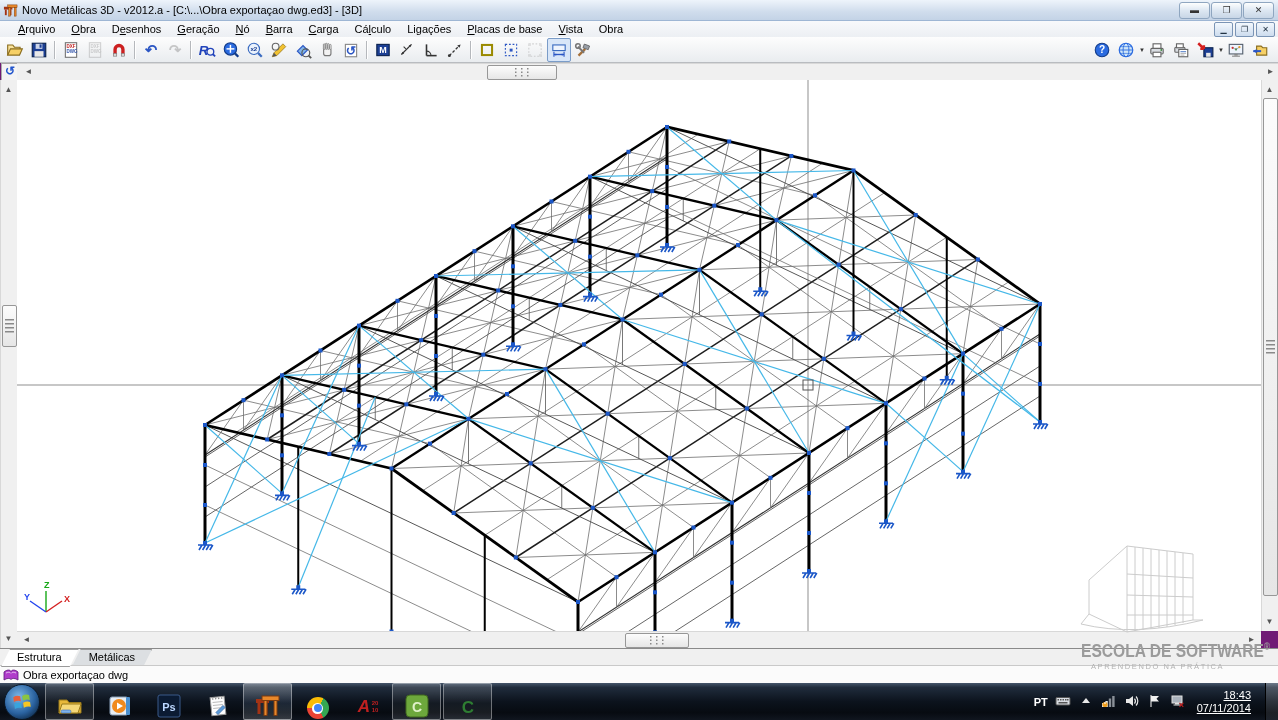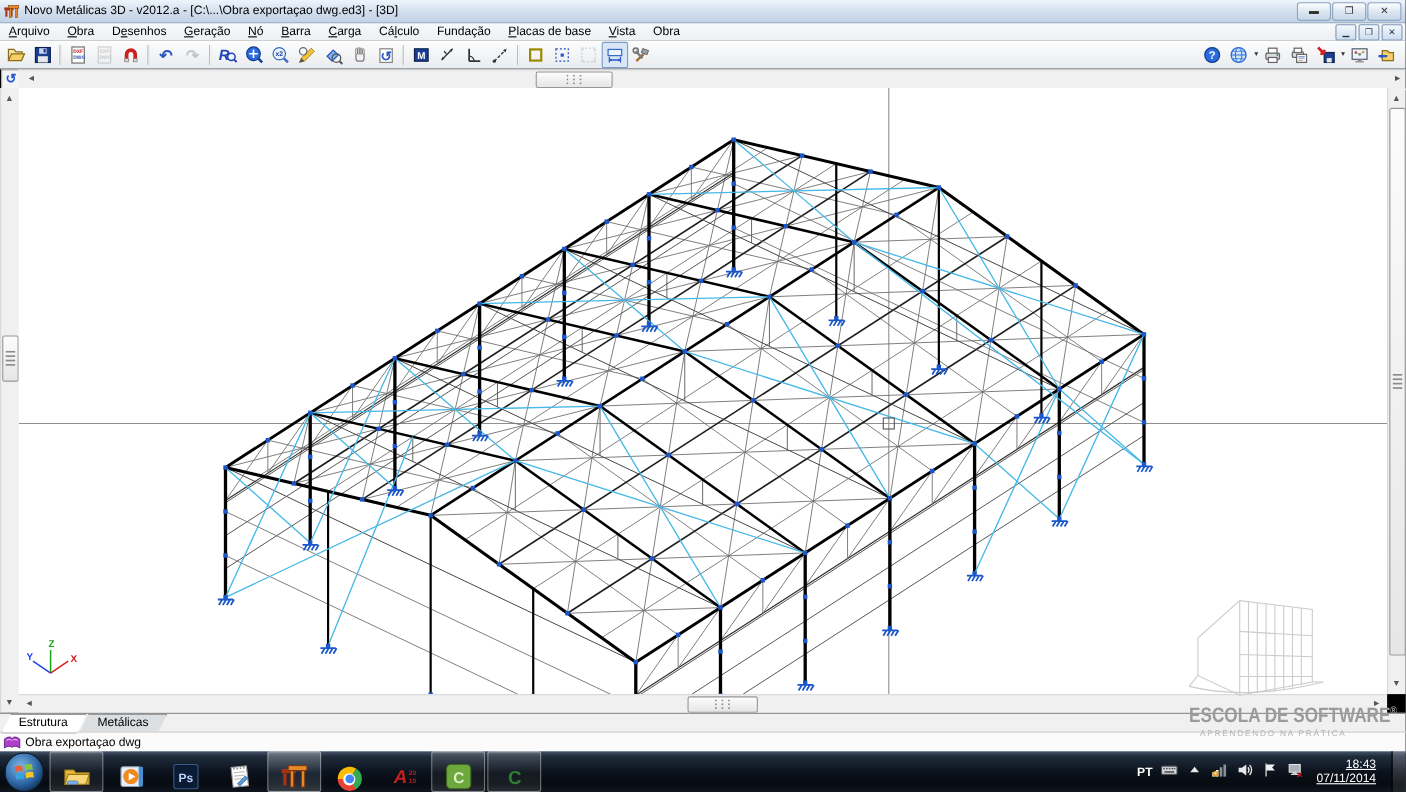--- a/index.html
+++ b/index.html
@@ -1,16 +1,16 @@
 <!DOCTYPE html>
 <html><head>
 <meta charset="utf-8">
 <style>
   html,body{margin:0;padding:0;background:#888;}
-  #screen{position:relative;width:1278px;height:720px;overflow:hidden;background:#000000;
+  #screen{position:relative;width:1278px;height:720px;overflow:hidden;background:#701a75;
     font-family:"Liberation Sans",sans-serif;font-size:11px;color:#000;}
   
   #titlebar{position:absolute;left:0;top:0;width:100%;height:20px;
     background:linear-gradient(#eef4fb,#cfdcec 60%,#c3d3e6);border-bottom:1px solid #9eb6d4;
     display:flex;align-items:center;}
   #titlebar .ttext{margin-left:4px;font-size:11px;white-space:nowrap;}
   #appicon{width:15px;height:15px;margin-left:3px;}
   #wincontrols{position:absolute;right:4px;top:2px;display:flex;gap:1px;}
   .wbtn{width:29px;height:15px;border:1px solid #8fa6c0;border-radius:3px;
     background:linear-gradient(#fdfefe,#dde7f2 50%,#c8d6e6);display:flex;align-items:center;justify-content:center;
@@ -91,30 +91,30 @@
     </svg>
     <span class="ttext">Novo Metálicas 3D - v2012.a - [C:\...\Obra exportaçao dwg.ed3] - [3D]</span>
     <div id="wincontrols">
       <div class="wbtn">▬</div>
       <div class="wbtn">❐</div>
       <div class="wbtn">✕</div>
     </div>
   </div>
 
   <div id="menubar">
-    <div id="menuitems" style="display:flex;">
+    <div id="menuitems" style="display:flex;padding-left:10px;">
         <div class="mitem"><u>A</u>rquivo</div>
         <div class="mitem"><u>O</u>bra</div>
         <div class="mitem">D<u>e</u>senhos</div>
         <div class="mitem"><u>G</u>eração</div>
         <div class="mitem"><u>N</u>ó</div>
         <div class="mitem"><u>B</u>arra</div>
         <div class="mitem"><u>C</u>arga</div>
         <div class="mitem">Cá<u>l</u>culo</div>
-        <div class="mitem">Fundação</div>
+        <div class="mitem">Ligações</div>
         <div class="mitem"><u>P</u>lacas de base</div>
         <div class="mitem"><u>V</u>ista</div>
         <div class="mitem">Obra</div>
       </div>
     <div id="mdictrl">
       <div class="mdibtn">▁</div>
       <div class="mdibtn">❐</div>
       <div class="mdibtn">✕</div>
     </div>
   </div>

